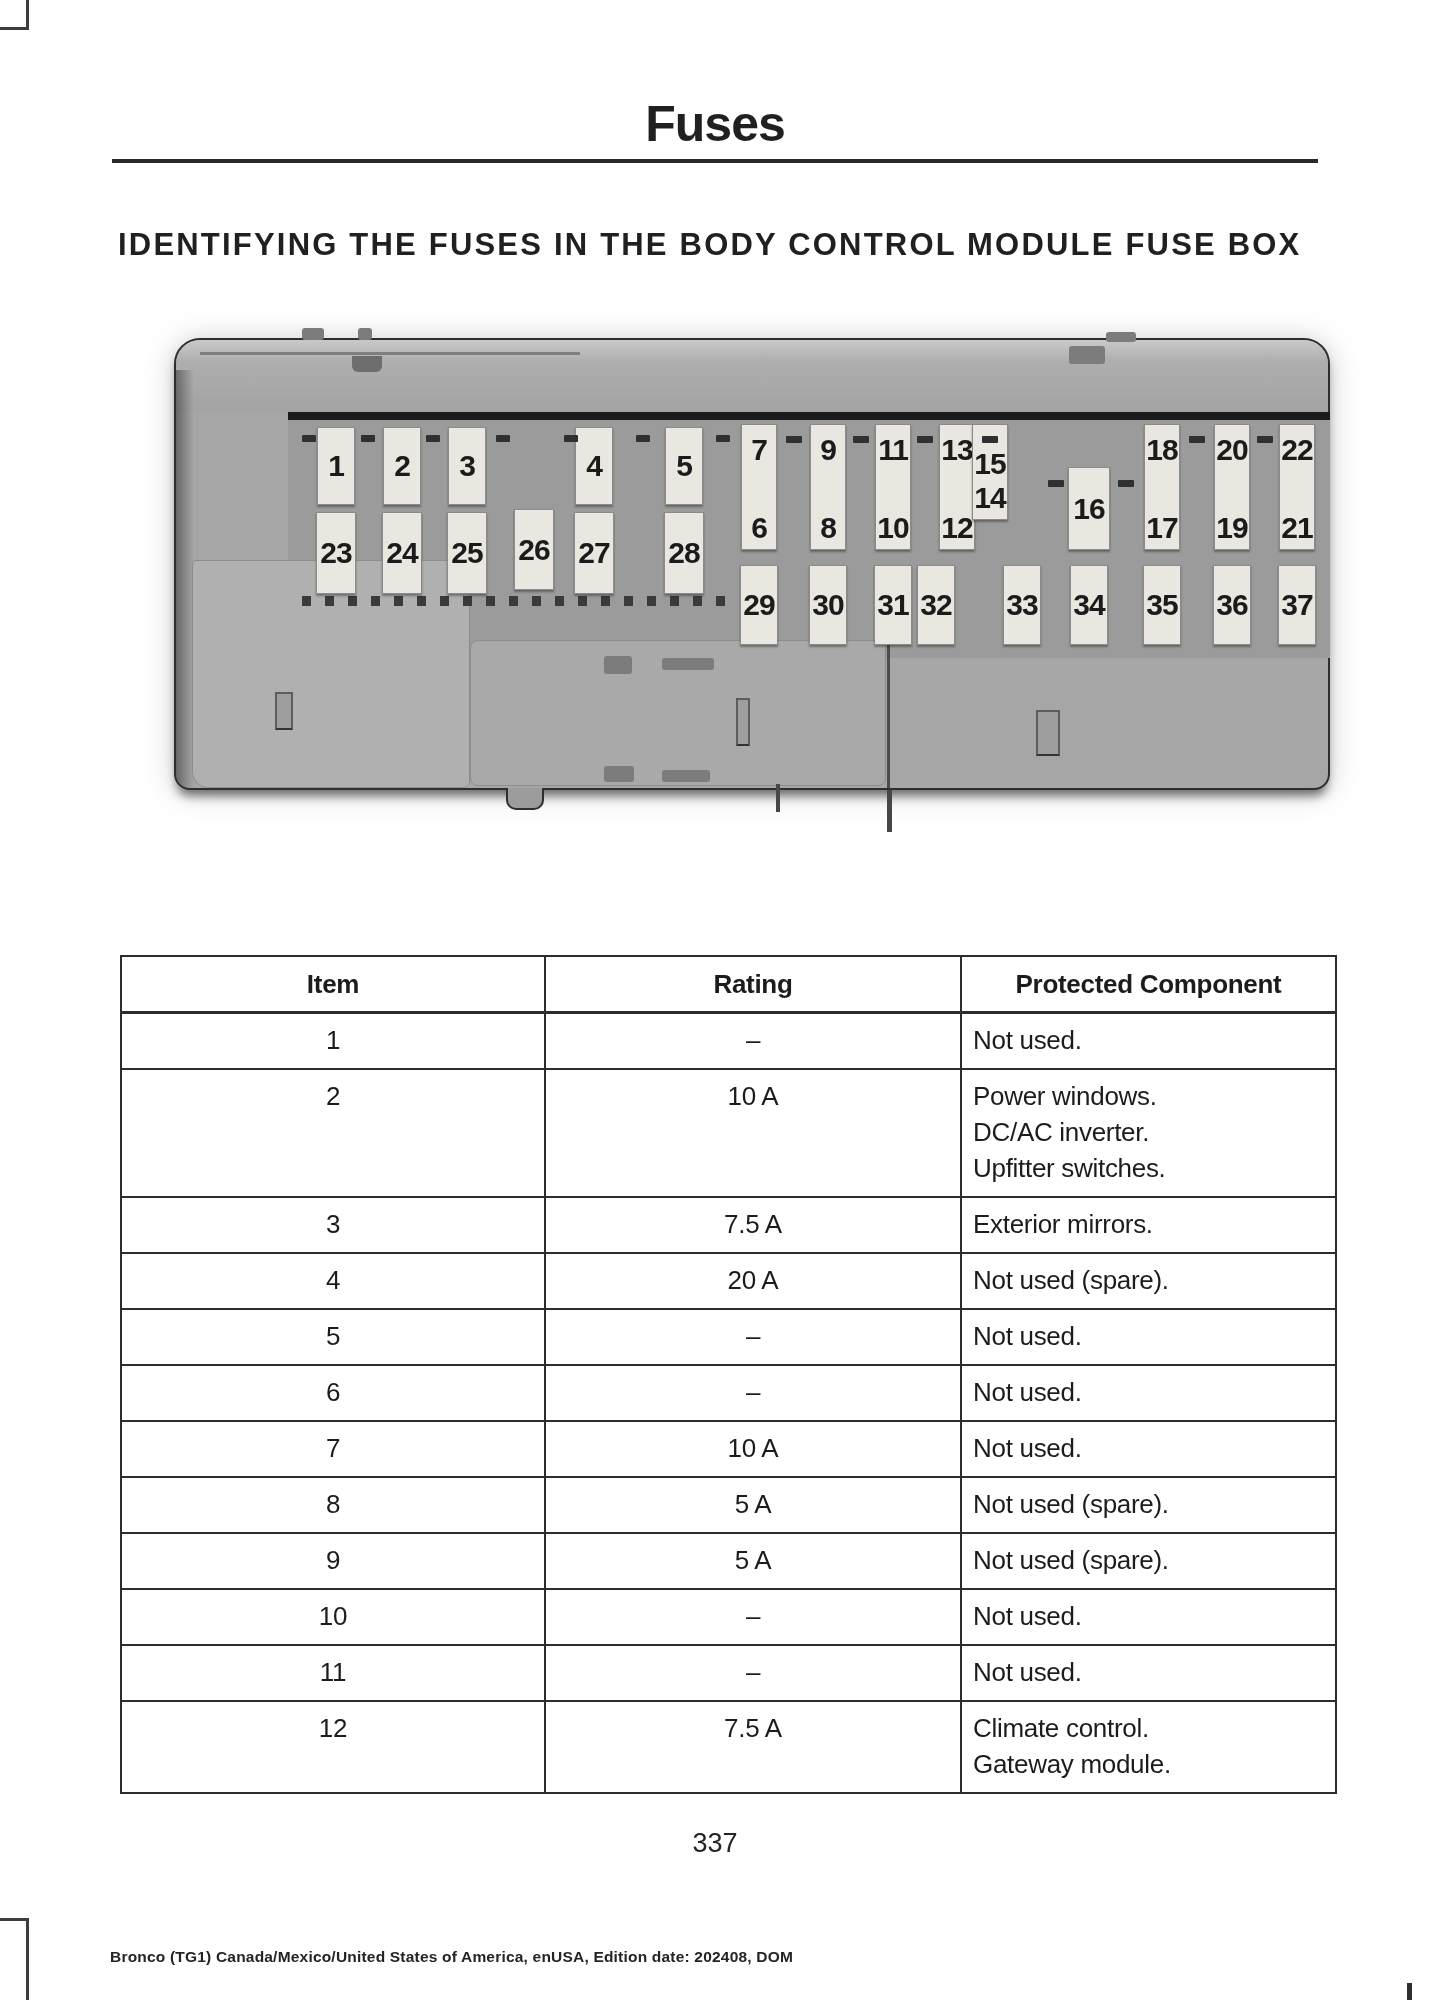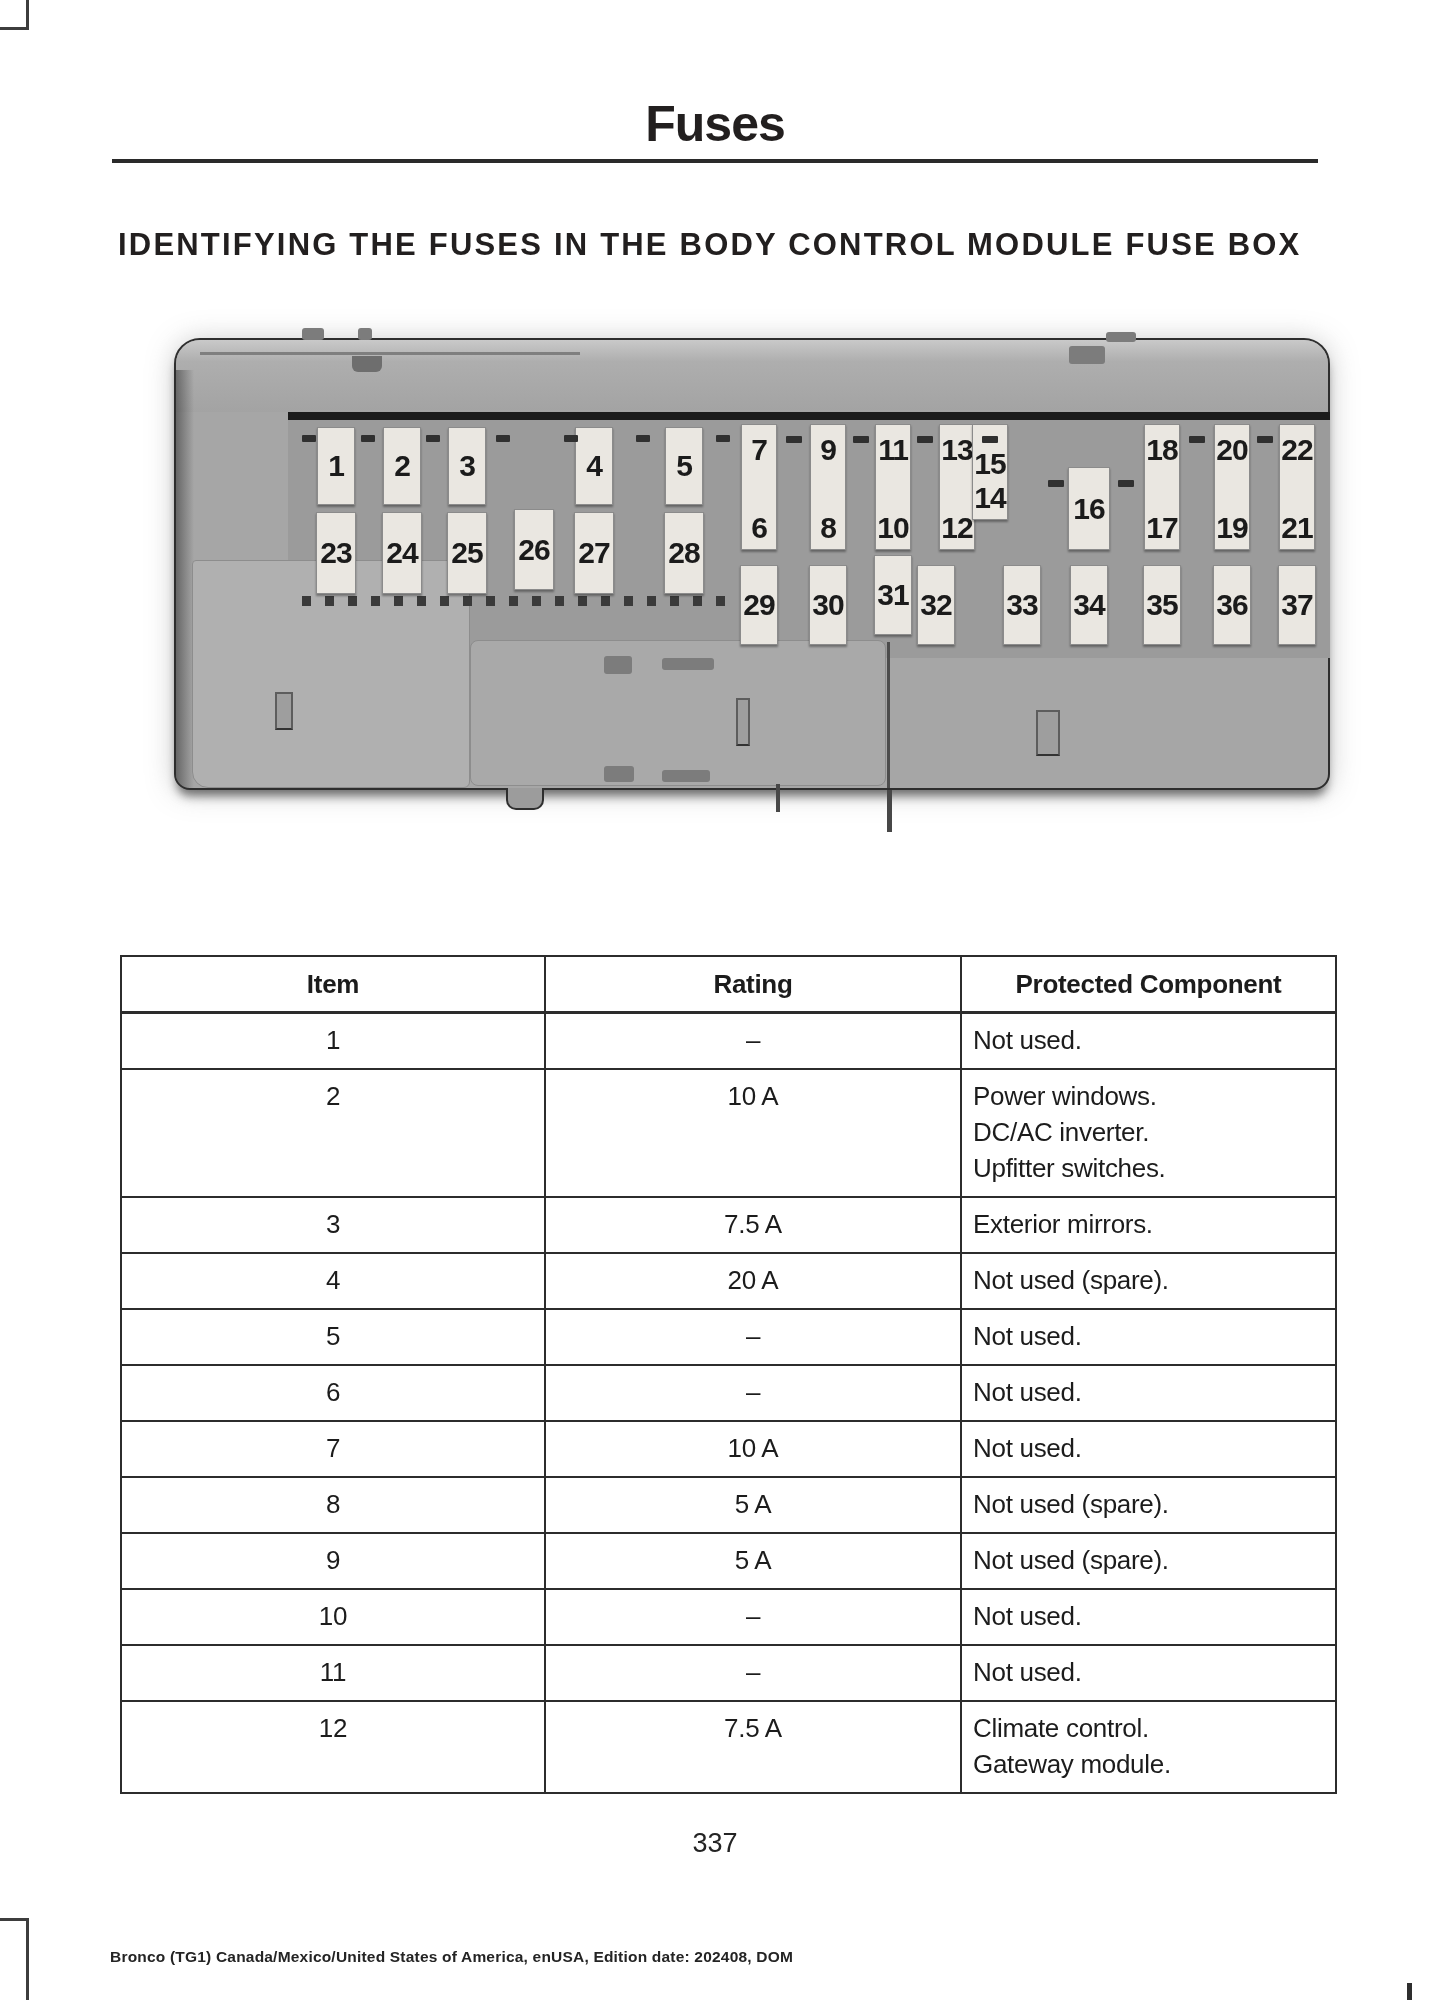--- a/index.html
+++ b/index.html
@@ -126,21 +126,21 @@
       <div class="fuse " style="left: 564px; top: 225px; width: 38px; height: 80px;">29</div>
       <div class="fuse tall" style="left: 634px; top: 84px; width: 36px; height: 126px;">
         <span>9</span>
         <span>8</span>
       </div>
       <div class="fuse " style="left: 633px; top: 225px; width: 38px; height: 80px;">30</div>
       <div class="fuse tall" style="left: 699px; top: 84px; width: 36px; height: 126px;">
         <span>11</span>
         <span>10</span>
       </div>
-      <div class="fuse " style="left: 698px; top: 215px; width: 38px; height: 80px;">31</div>
+      <div class="fuse " style="left: 698px; top: 225px; width: 38px; height: 80px;">31</div>
       <div class="fuse tall" style="left: 763px; top: 84px; width: 36px; height: 126px;">
         <span>13</span>
         <span>12</span>
       </div>
       <div class="fuse " style="left: 741px; top: 225px; width: 38px; height: 80px;">32</div>
       <div class="fuse tall" style="left: 796px; top: 84px; width: 36px; height: 96px; justify-content: flex-end;">
         <span>15</span>
         <span>14</span>
       </div>
       <div class="fuse " style="left: 827px; top: 225px; width: 38px; height: 80px;">33</div>

